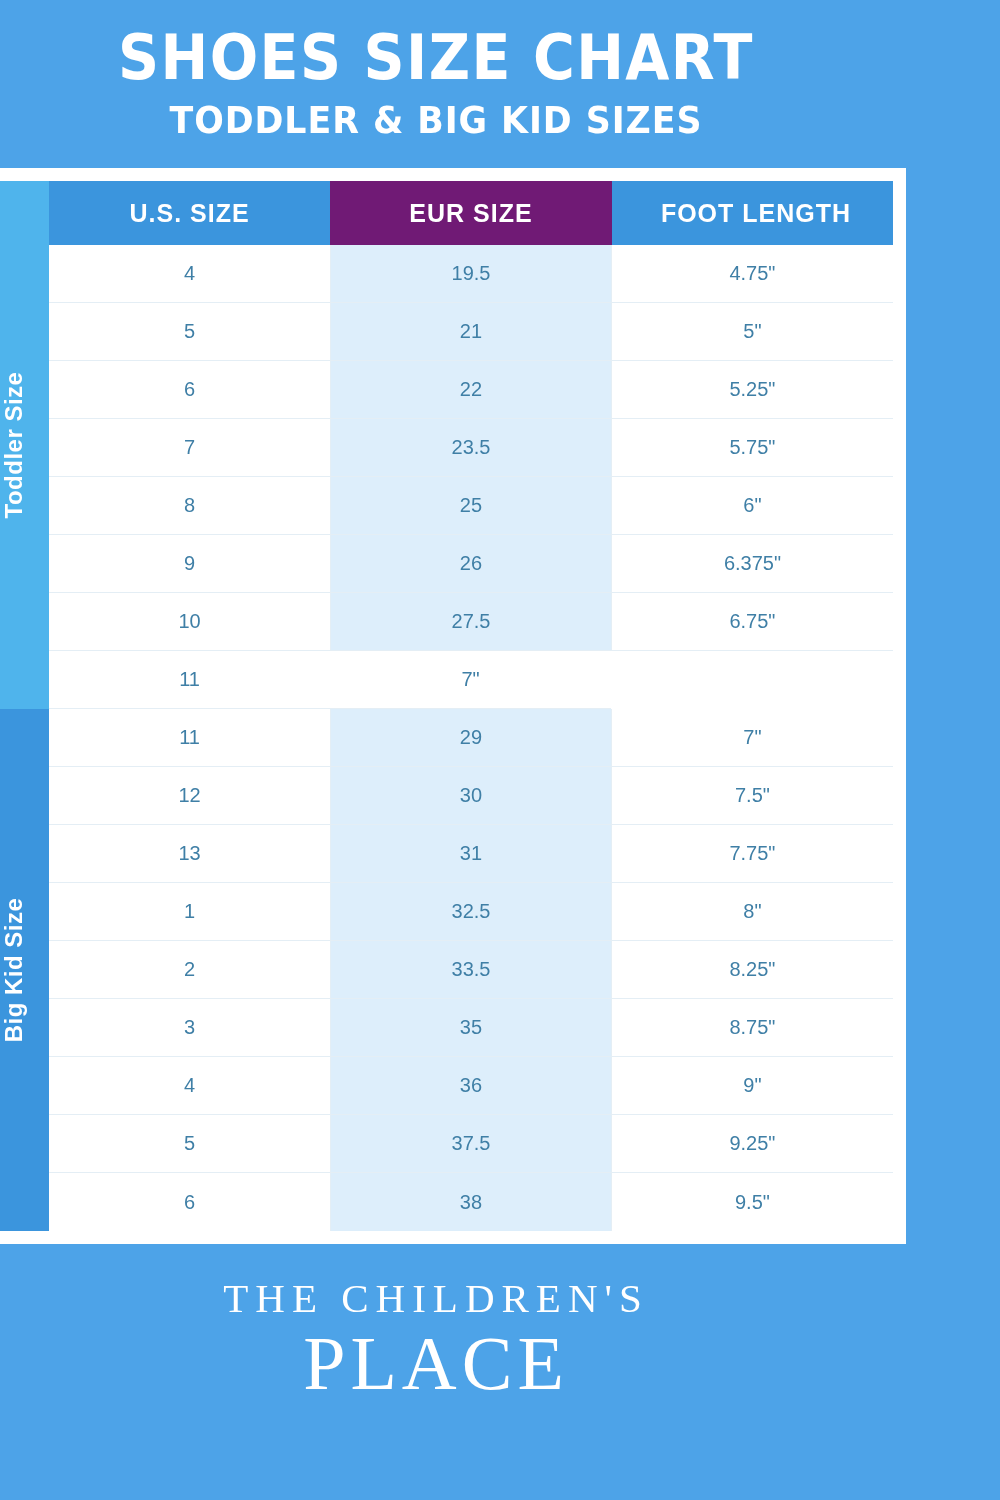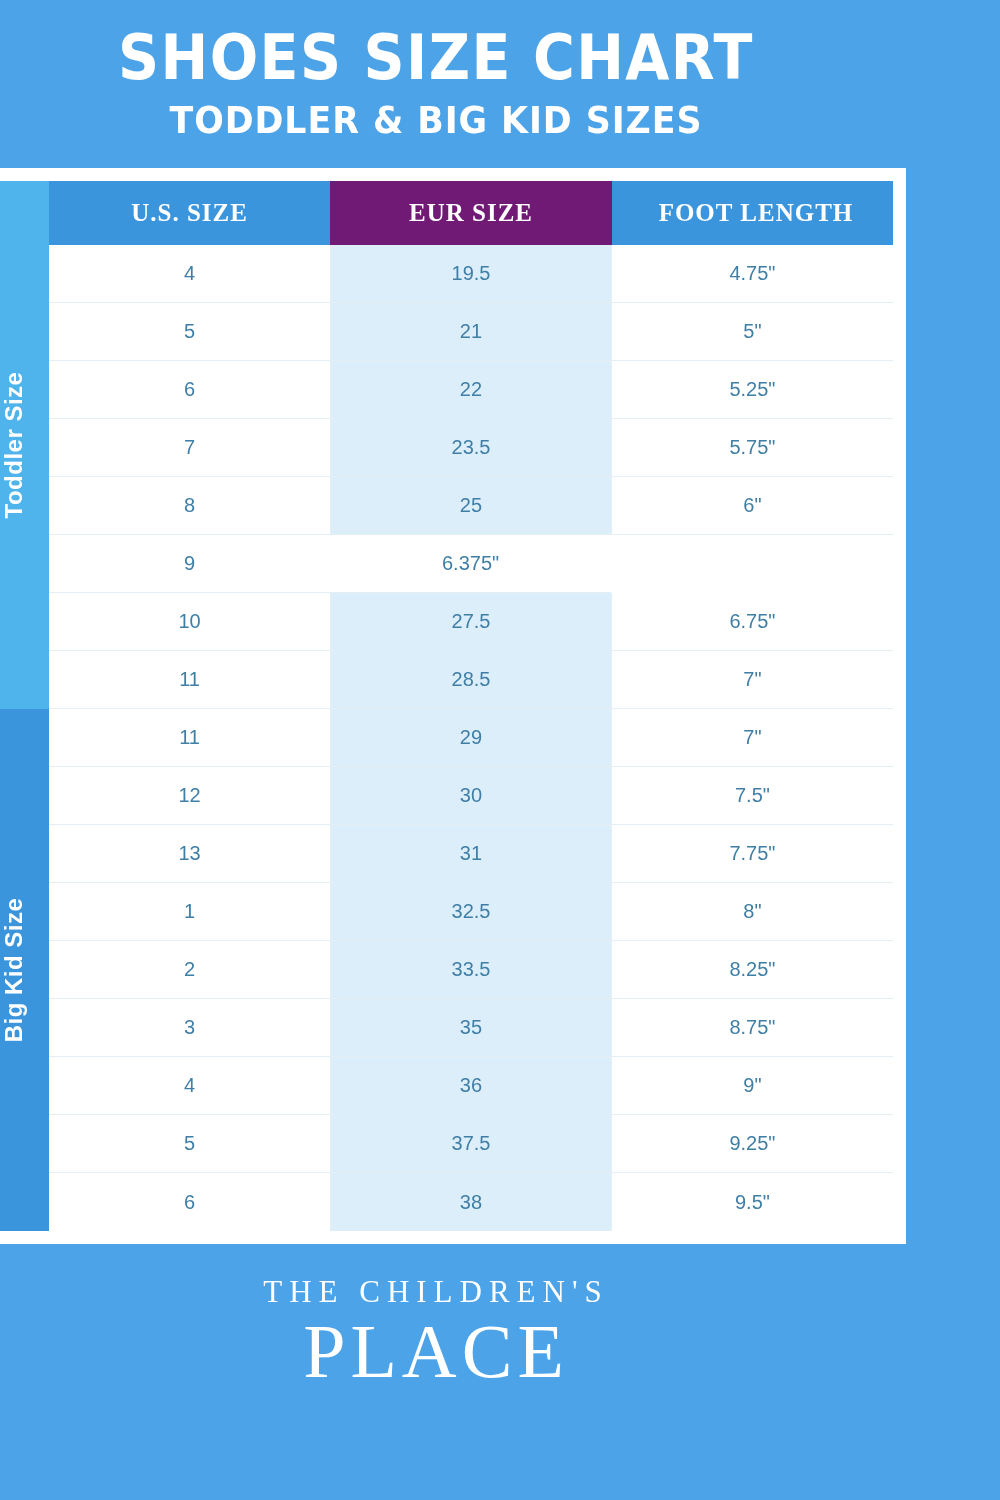--- a/index.html
+++ b/index.html
@@ -80,37 +80,37 @@
   .c-eur { flex: 0 0 33.4%; background: #ddeefb; border-left: 1px solid #e4eef5; border-right: 1px solid #e4eef5;}
   .c-len { flex: 0 0 33.3%; background: #ffffff; }
 
   .row.header-row .cell {
     height: 64px;
     color: #ffffff;
     font-weight: bold;
     font-size: 25px;
     letter-spacing: 1px;
     border-bottom: none;
-    font-family: Liberation Serif, serif;
+    font-family: Liberation Sans, sans-serif;
   }
   .header-row .c-us  { background: #3b95dd; }
   .header-row .c-eur { background: #701a75; border-left: none; border-right: none; }
   .header-row .c-len { background: #3b95dd; padding-left: 7px; }
 
   .row:last-child .cell { border-bottom: none; }
 
   
   .footer {
     margin-top: 30px;
     text-align: center;
     color: #ffffff;
   }
   .logo-top {
     font-family: "Liberation Serif", serif;
-    font-size: 31px;
+    font-size: 41px;
     letter-spacing: 7px;
     font-weight: normal;
   }
   .logo-bottom {
     font-family: "Liberation Serif", serif;
     font-size: 76px;
     letter-spacing: 5px;
     line-height: 1.05;
     margin-top: 2px;
   }
@@ -163,30 +163,30 @@
               <div class="cell c-eur">23.5</div>
               <div class="cell c-len">5.75"</div>
             </div>
             <div class="row">
               <div class="cell c-us">8</div>
               <div class="cell c-eur">25</div>
               <div class="cell c-len">6"</div>
             </div>
             <div class="row">
               <div class="cell c-us">9</div>
+              <div class="cell c-eur">26</div>
               <div class="cell c-len">6.375"</div>
             </div>
             <div class="row">
               <div class="cell c-us">10</div>
               <div class="cell c-eur">27.5</div>
               <div class="cell c-len">6.75"</div>
             </div>
             <div class="row">
               <div class="cell c-us">11</div>
-              <div class="cell c-eur">28.5</div>
               <div class="cell c-len">7"</div>
             </div>
             <div class="row">
               <div class="cell c-us">11</div>
               <div class="cell c-eur">29</div>
               <div class="cell c-len">7"</div>
             </div>
             <div class="row">
               <div class="cell c-us">12</div>
               <div class="cell c-eur">30</div>

